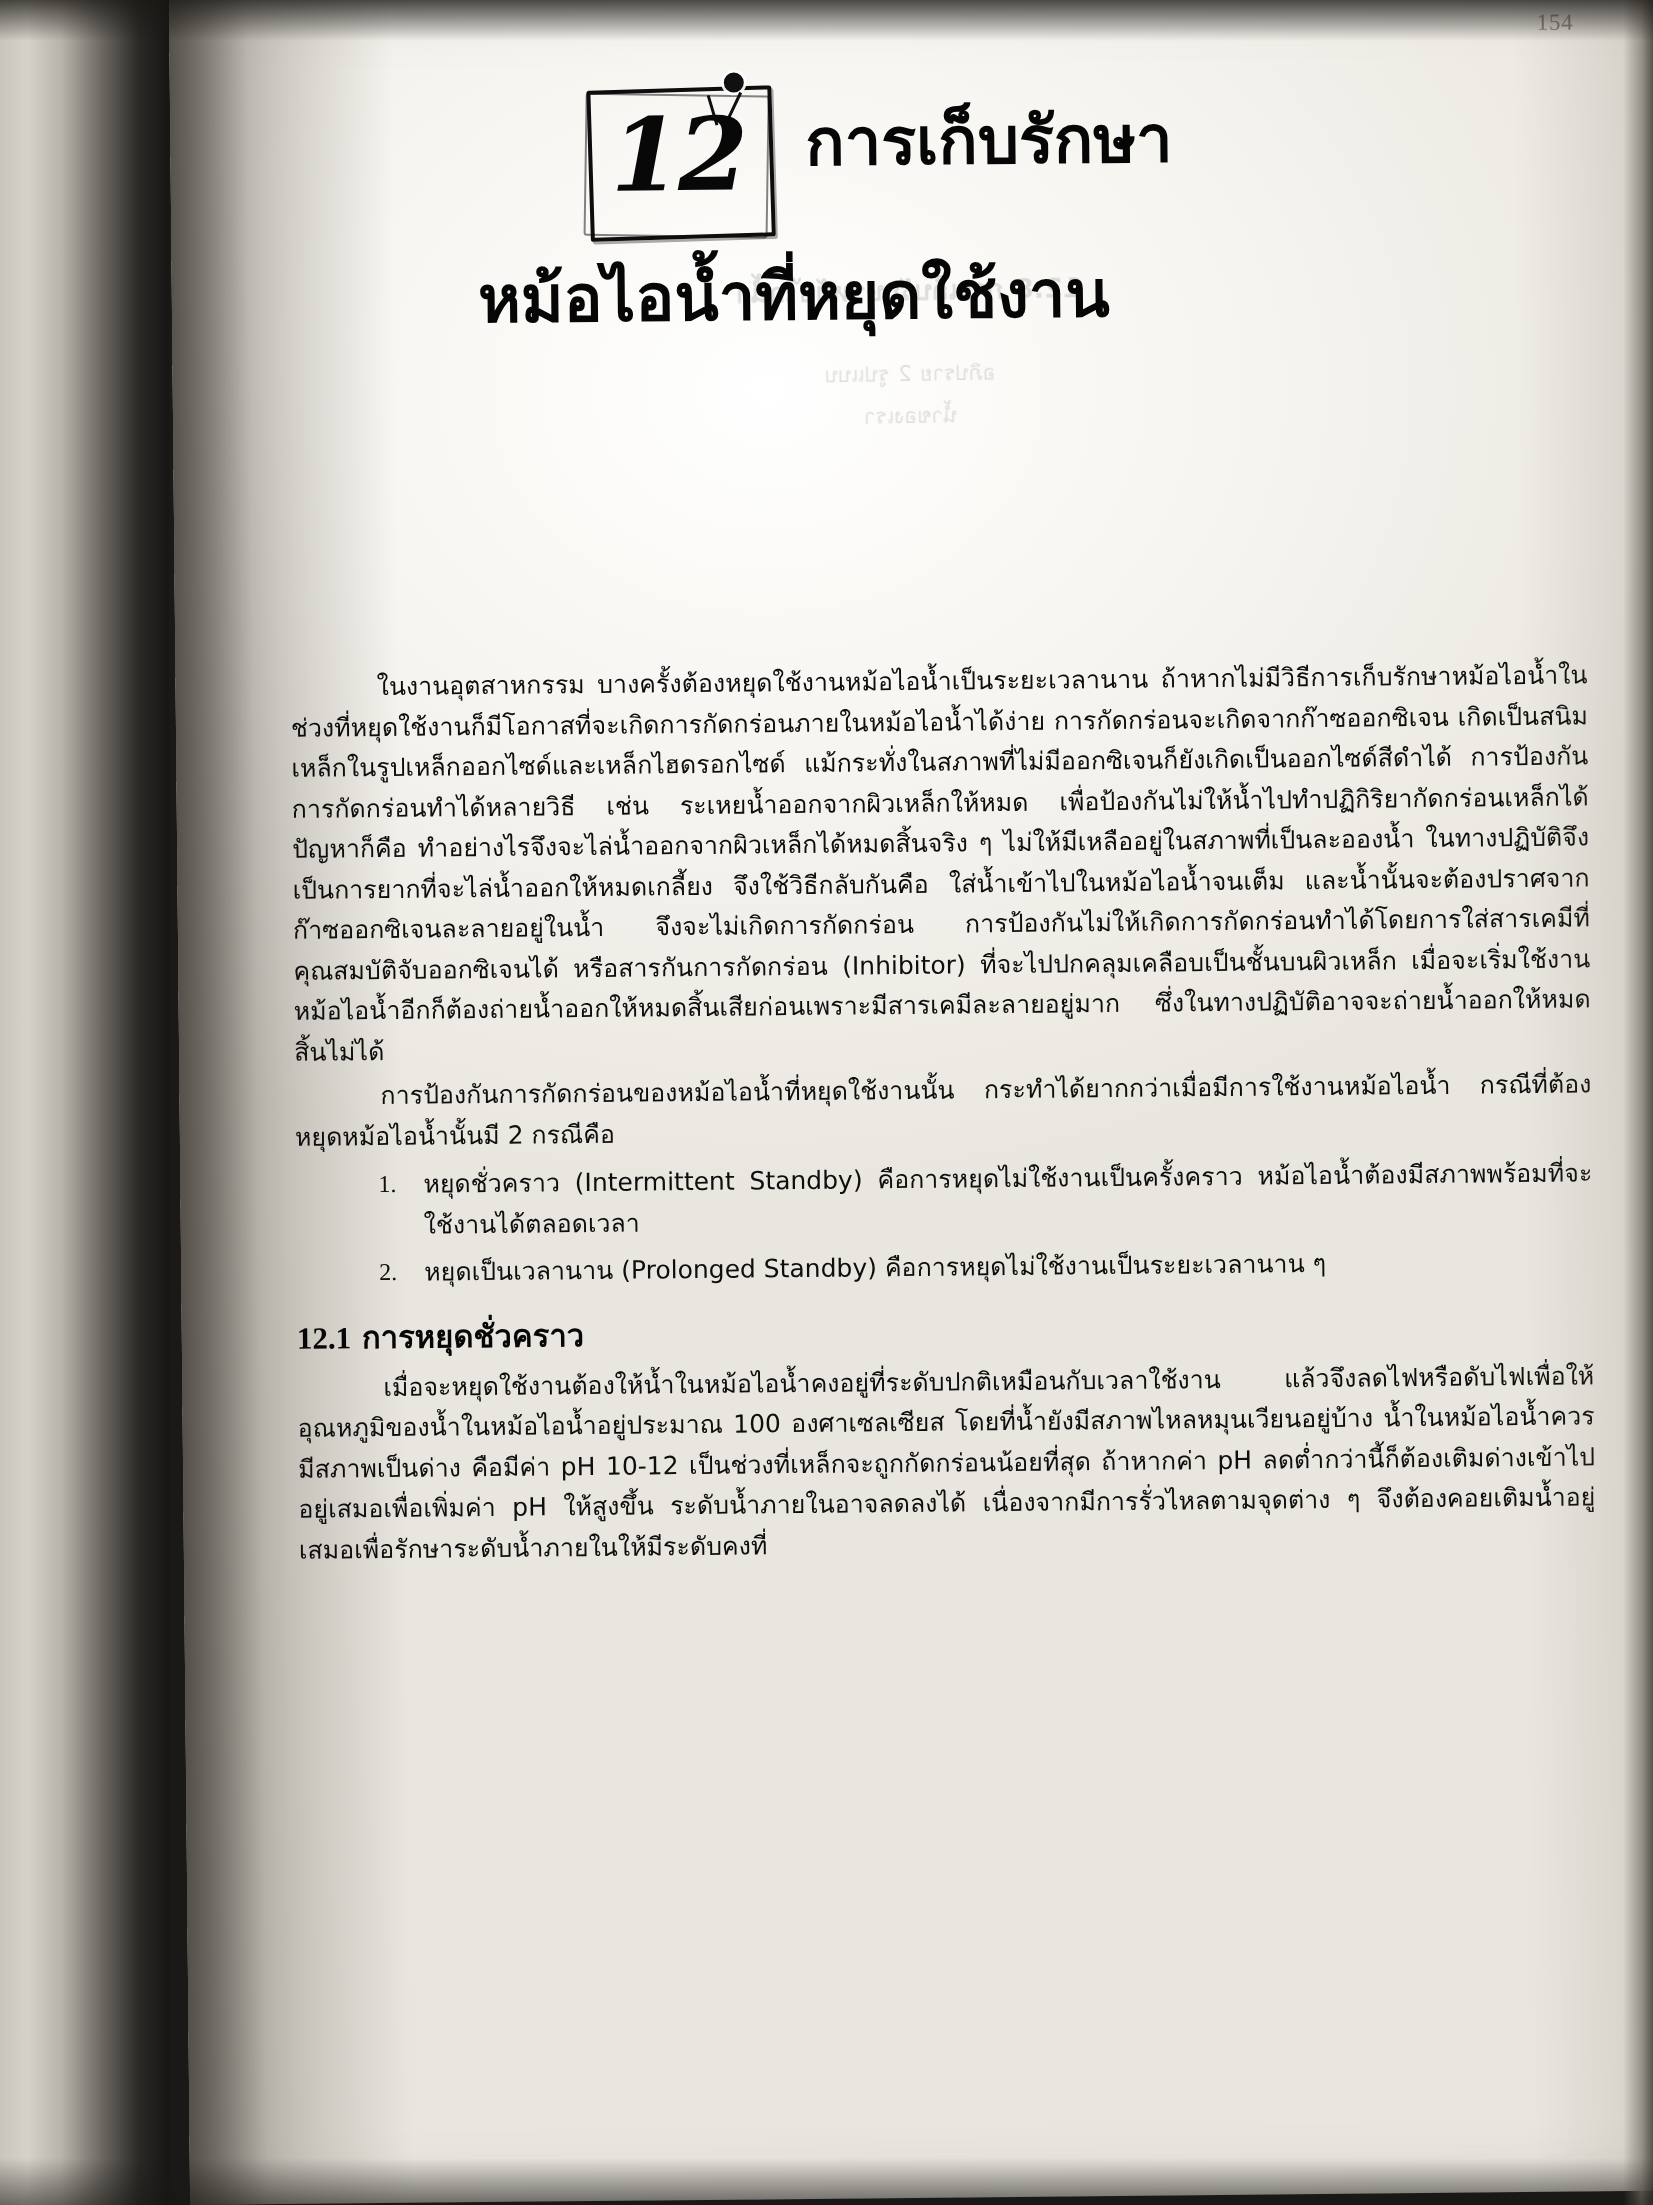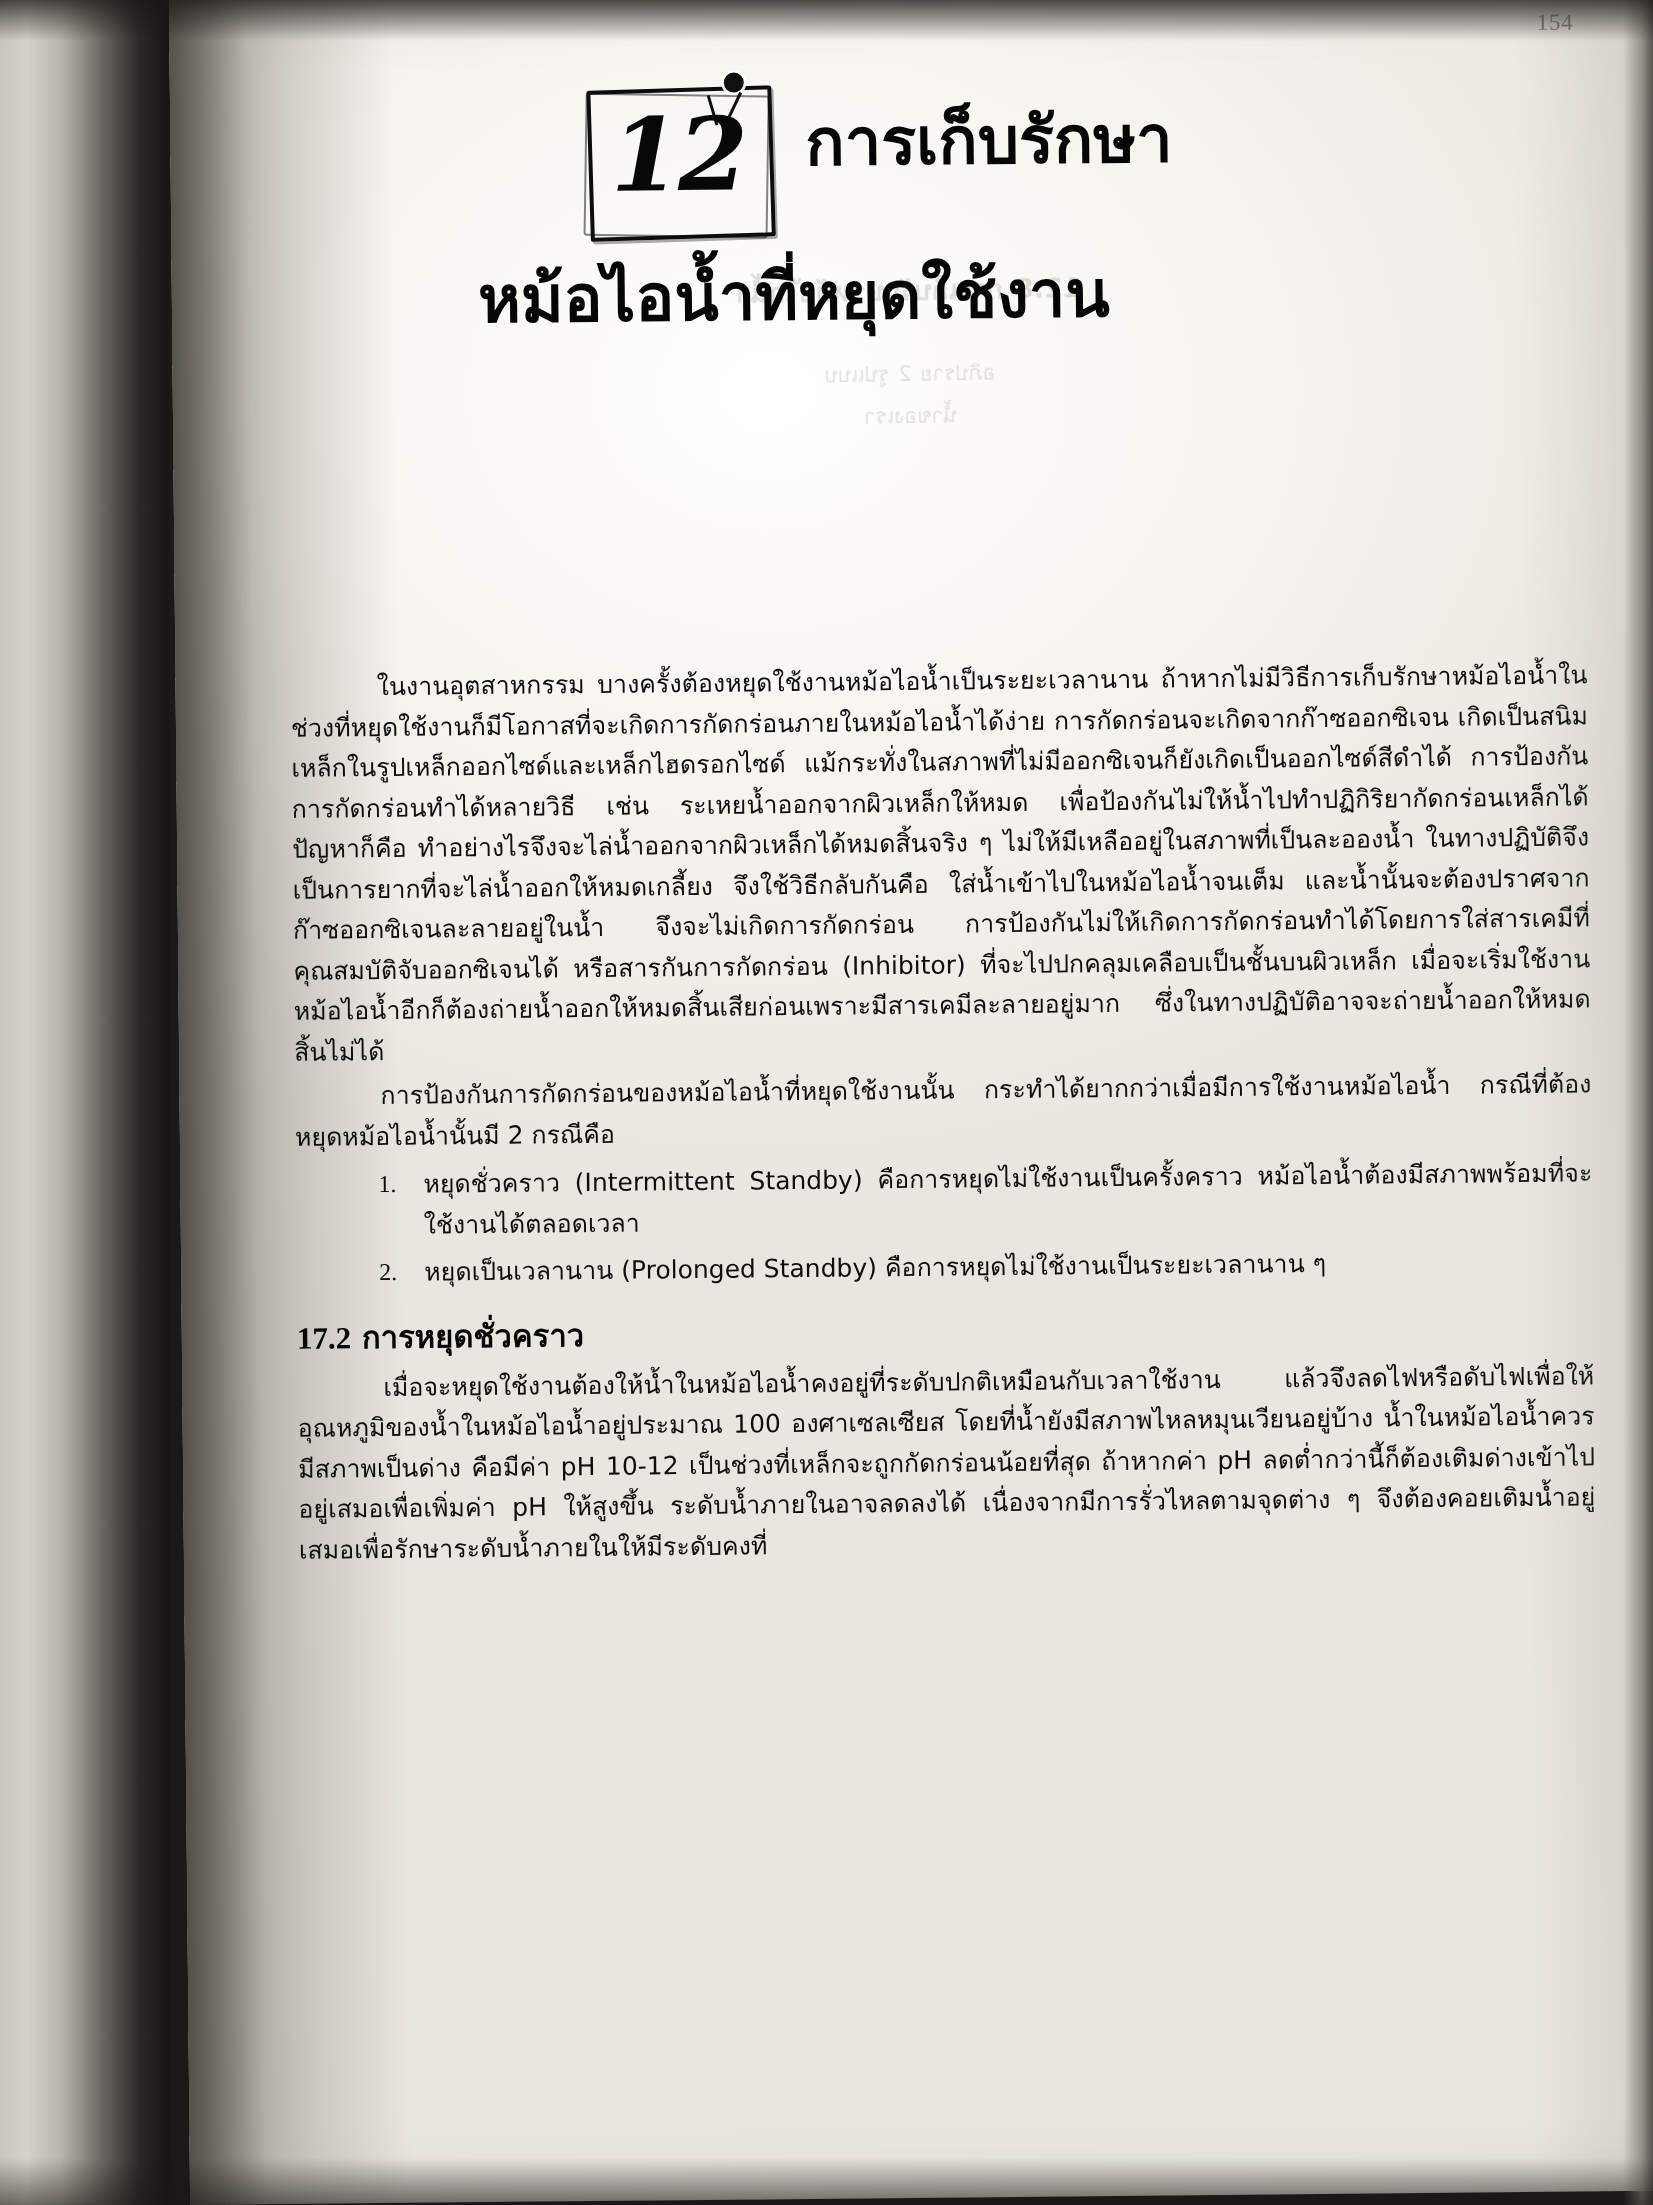--- a/index.html
+++ b/index.html
@@ -317,21 +317,21 @@
       <p class="para">ในงานอุตสาหกรรม บางครั้งต้องหยุดใช้งานหม้อไอน้ำเป็นระยะเวลานาน ถ้าหากไม่มีวิธีการเก็บรักษาหม้อไอน้ำในช่วงที่หยุดใช้งานก็มีโอกาสที่จะเกิดการกัดกร่อนภายในหม้อไอน้ำได้ง่าย การกัดกร่อนจะเกิดจากก๊าซออกซิเจน เกิดเป็นสนิมเหล็กในรูปเหล็กออกไซด์และเหล็กไฮดรอกไซด์ แม้กระทั่งในสภาพที่ไม่มีออกซิเจนก็ยังเกิดเป็นออกไซด์สีดำได้ การป้องกันการกัดกร่อนทำได้หลายวิธี เช่น ระเหยน้ำออกจากผิวเหล็กให้หมด เพื่อป้องกันไม่ให้น้ำไปทำปฏิกิริยากัดกร่อนเหล็กได้ ปัญหาก็คือ ทำอย่างไรจึงจะไล่น้ำออกจากผิวเหล็กได้หมดสิ้นจริง ๆ ไม่ให้มีเหลืออยู่ในสภาพที่เป็นละอองน้ำ ในทางปฏิบัติจึงเป็นการยากที่จะไล่น้ำออกให้หมดเกลี้ยง จึงใช้วิธีกลับกันคือ ใส่น้ำเข้าไปในหม้อไอน้ำจนเต็ม และน้ำนั้นจะต้องปราศจากก๊าซออกซิเจนละลายอยู่ในน้ำ จึงจะไม่เกิดการกัดกร่อน การป้องกันไม่ให้เกิดการกัดกร่อนทำได้โดยการใส่สารเคมีที่คุณสมบัติจับออกซิเจนได้ หรือสารกันการกัดกร่อน (Inhibitor) ที่จะไปปกคลุมเคลือบเป็นชั้นบนผิวเหล็ก เมื่อจะเริ่มใช้งานหม้อไอน้ำอีกก็ต้องถ่ายน้ำออกให้หมดสิ้นเสียก่อนเพราะมีสารเคมีละลายอยู่มาก ซึ่งในทางปฏิบัติอาจจะถ่ายน้ำออกให้หมดสิ้นไม่ได้</p>
 
       <p class="para">การป้องกันการกัดกร่อนของหม้อไอน้ำที่หยุดใช้งานนั้น กระทำได้ยากกว่าเมื่อมีการใช้งานหม้อไอน้ำ กรณีที่ต้องหยุดหม้อไอน้ำนั้นมี 2 กรณีคือ</p>
 
       <ol class="standby-list">
         <li>หยุดชั่วคราว (Intermittent Standby) คือการหยุดไม่ใช้งานเป็นครั้งคราว หม้อไอน้ำต้องมีสภาพพร้อมที่จะใช้งานได้ตลอดเวลา</li>
         <li>หยุดเป็นเวลานาน (Prolonged Standby) คือการหยุดไม่ใช้งานเป็นระยะเวลานาน ๆ</li>
       </ol>
 
       <h2 class="section">
-        <span class="secnum">17.2</span>
+        <span class="secnum">12.1</span>
         <span>การหยุดชั่วคราว</span>
       </h2>
 
       <p class="para tight">เมื่อจะหยุดใช้งานต้องให้น้ำในหม้อไอน้ำคงอยู่ที่ระดับปกติเหมือนกับเวลาใช้งาน แล้วจึงลดไฟหรือดับไฟเพื่อให้อุณหภูมิของน้ำในหม้อไอน้ำอยู่ประมาณ 100 องศาเซลเซียส โดยที่น้ำยังมีสภาพไหลหมุนเวียนอยู่บ้าง น้ำในหม้อไอน้ำควรมีสภาพเป็นด่าง คือมีค่า pH 10-12 เป็นช่วงที่เหล็กจะถูกกัดกร่อนน้อยที่สุด ถ้าหากค่า pH ลดต่ำกว่านี้ก็ต้องเติมด่างเข้าไปอยู่เสมอเพื่อเพิ่มค่า pH ให้สูงขึ้น ระดับน้ำภายในอาจลดลงได้ เนื่องจากมีการรั่วไหลตามจุดต่าง ๆ จึงต้องคอยเติมน้ำอยู่เสมอเพื่อรักษาระดับน้ำภายในให้มีระดับคงที่</p>
 
     </div>
   </div>
 
   <div class="edge-curl"></div>
   <div class="top-shadow"></div>

